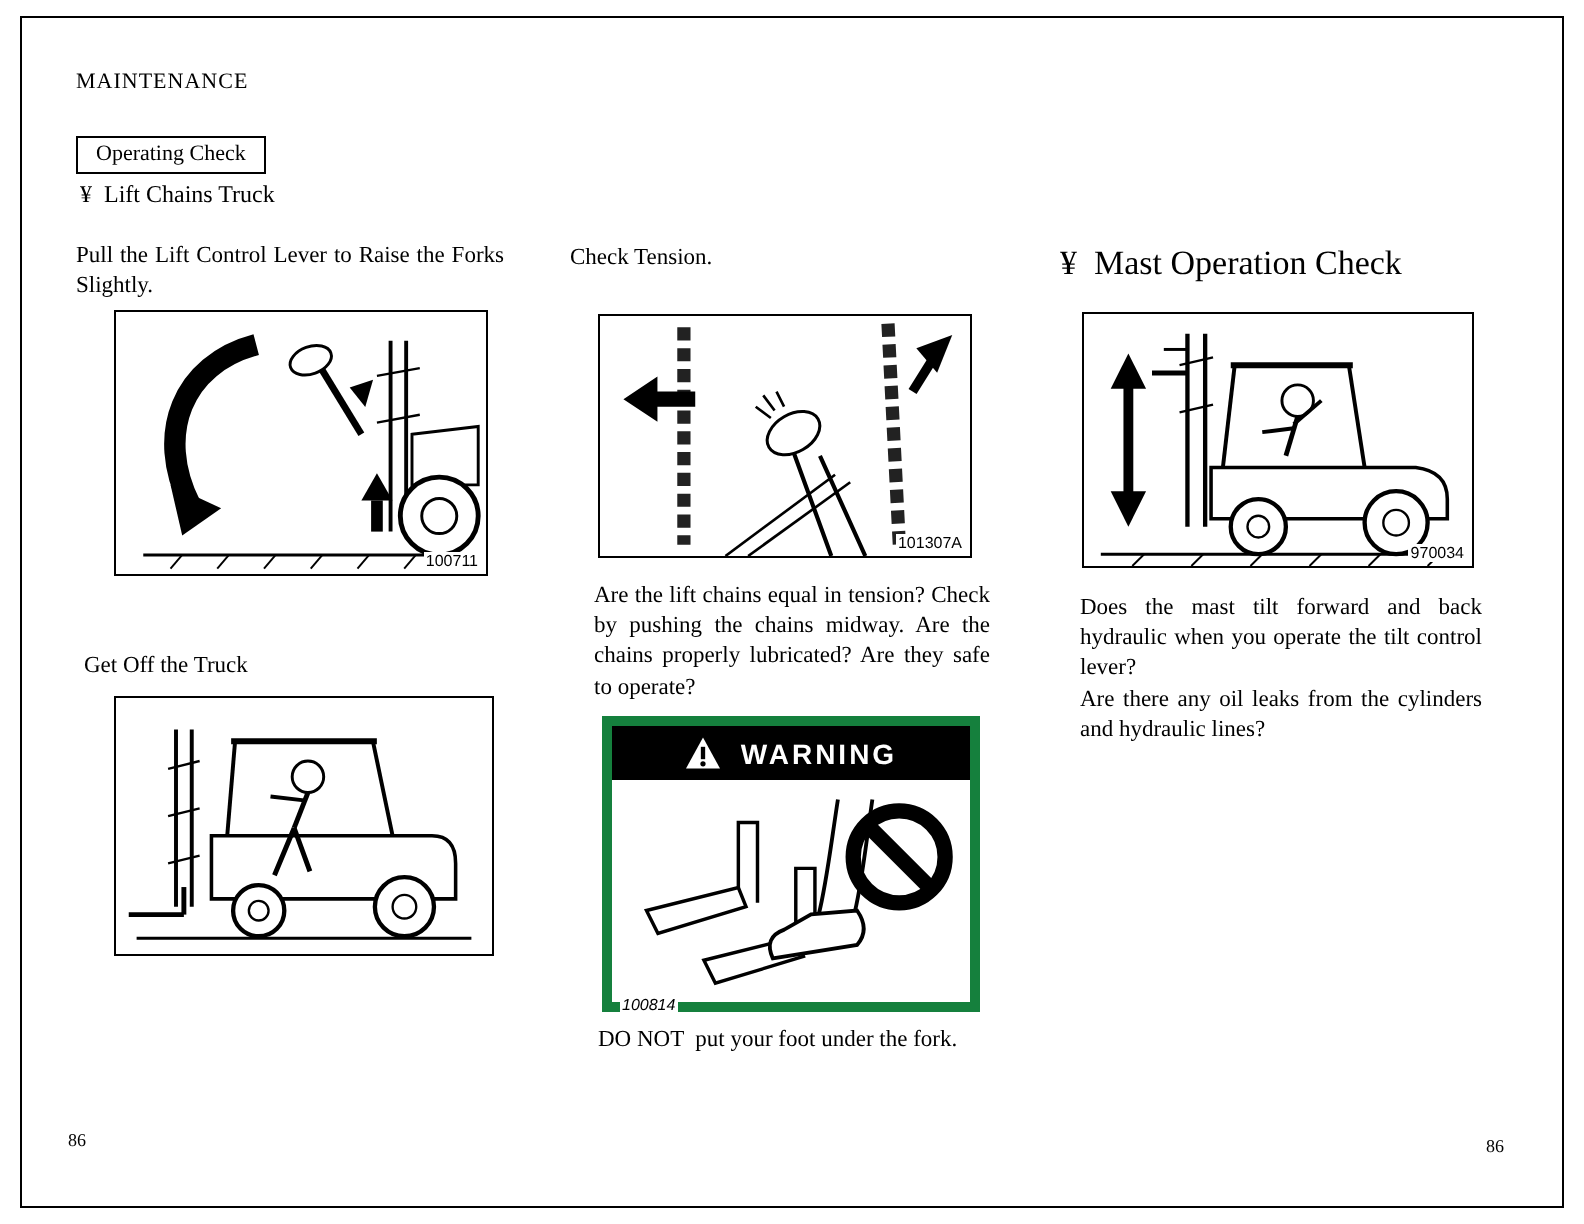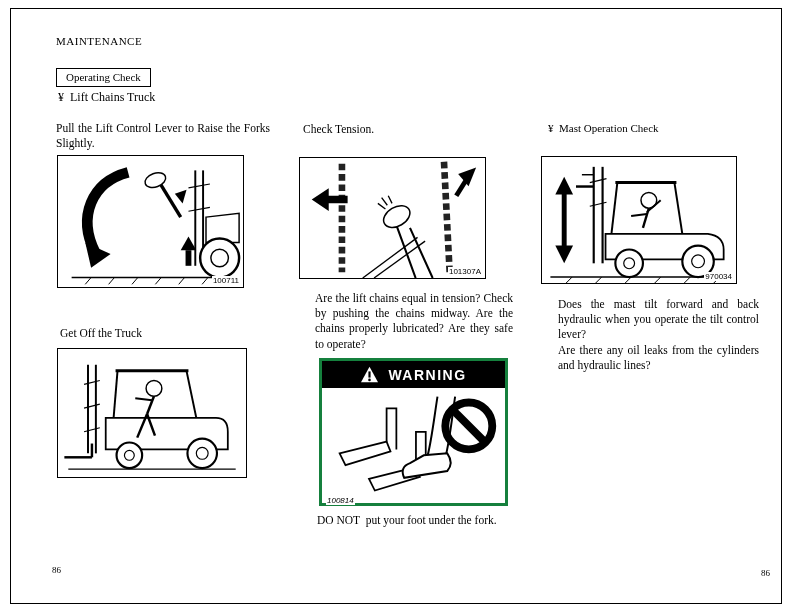--- a/index.html
+++ b/index.html
@@ -4,21 +4,21 @@
 <style>
   * { margin:0; padding:0; box-sizing:border-box; }
   html,body { width:792px; height:612px; }
   body {
     position:relative;
     background:#ffffff;
     font-family:"Liberation Serif", serif;
     color:#000;
     overflow:hidden;
   }
-  .abs { position:absolute;margin-left:18px; }
+  .abs { position:absolute; }
   .page-border {
     position:absolute; left:10px; top:8px; right:10px; bottom:8px;
     border:1px solid #000;
     pointer-events:none;
   }
   .maintenance { left:38px; top:35px; font-size:11px; letter-spacing:0.5px; }
   .op-check-box {
     left:38px; top:68px; border:1px solid #000;
     padding:2px 9px 3px 9px; font-size:11px; background:#fff;
   }
@@ -41,33 +41,33 @@
   .fig1 { left:57px; top:155px; width:187px; height:133px; }
   .col1-cap2 { left:42px; top:326px; }
   .fig2 { left:57px; top:348px; width:190px; height:130px; }
 
   .col2-cap1 { left:285px; top:122px; }
   .fig3 { left:299px; top:157px; width:187px; height:122px; }
   .col2-body { left:297px; top:291px; width:198px; }
 
   .warning-box {
     left:301px; top:358px; width:189px; height:148px;
-    border:3px solid #15803d; background:#fff;
+    border:5px solid #15803d; background:#fff;
   }
   .warning-header {
     height:27px; background:#000; color:#fff;
     display:flex; align-items:center; justify-content:center; gap:9px;
     font-family:"Liberation Sans", sans-serif; font-weight:bold;
     font-size:14px; letter-spacing:1.5px;
   }
   .warning-body { position:relative; height:119px; }
   .warning-body svg { display:block; width:100%; height:100%; }
   .col2-cap2 { left:299px; top:513px; white-space:pre-wrap; }
 
-  .col3-title { left:530px; top:122px; font-size:11px; white-space:pre-wrap; }
+  .col3-title { left:530px; top:122px; font-size:17px; white-space:pre-wrap; }
   .fig4 { left:541px; top:156px; width:196px; height:128px; }
   .col3-body { left:540px; top:297px; width:201px; }
   .col3-body div { text-align:justify; }
 
   .pageno { font-size:9px; }
   .pageno-left { left:34px; top:565px; }
   .pageno-right { left:743px; top:568px; }
 </style>
 </head>
 <body>

